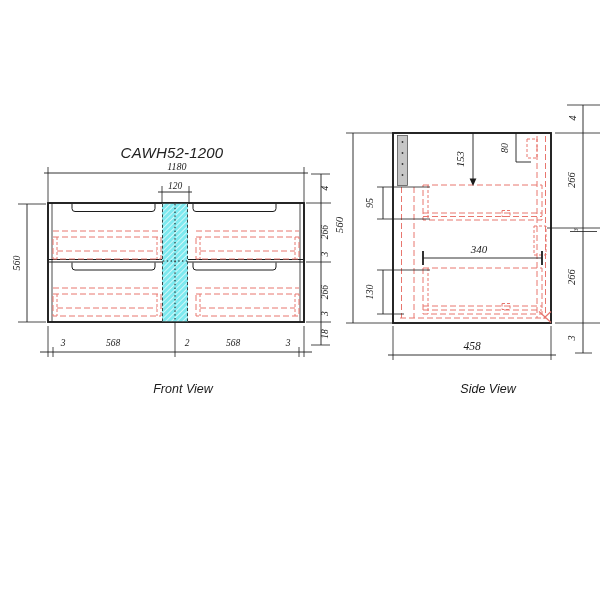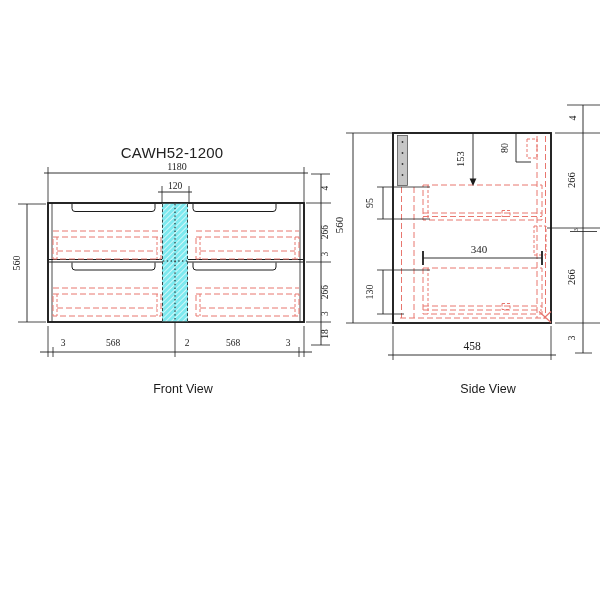--- a/index.html
+++ b/index.html
@@ -1,16 +1,16 @@
 <!DOCTYPE html>
 <html><head>
 <meta charset="utf-8">
 <style>
   html,body{margin:0;padding:0;background:#ffffff;}
-  .stage{position:relative;width:600px;height:600px;background:#ffffff;overflow:hidden;}
+  .stage{position:relative;width:600px;height:600px;background:#ffffff;overflow:hidden;font-style:italic;}
   svg{display:block;}
   .k  {stroke:#1c1c1c;fill:none;stroke-width:1;}
   .k2 {stroke:#1c1c1c;fill:none;stroke-width:1.9;}
   .kt {stroke:#1c1c1c;fill:none;stroke-width:0.8;}
   .dm {stroke:#1c1c1c;fill:none;stroke-width:0.9;}
   .dm2{stroke:#1c1c1c;fill:none;stroke-width:1.8;}
   .rd {stroke:#e8766e;fill:none;stroke-width:1;stroke-dasharray:6 3;}
   .rds{stroke:#e8766e;fill:none;stroke-width:1;stroke-dasharray:3 2;}
   .rsol{stroke:#e8766e;fill:none;stroke-width:1.2;}
   .bd {stroke:#1c1c1c;fill:none;stroke-width:0.8;stroke-dasharray:3 2.2;}

